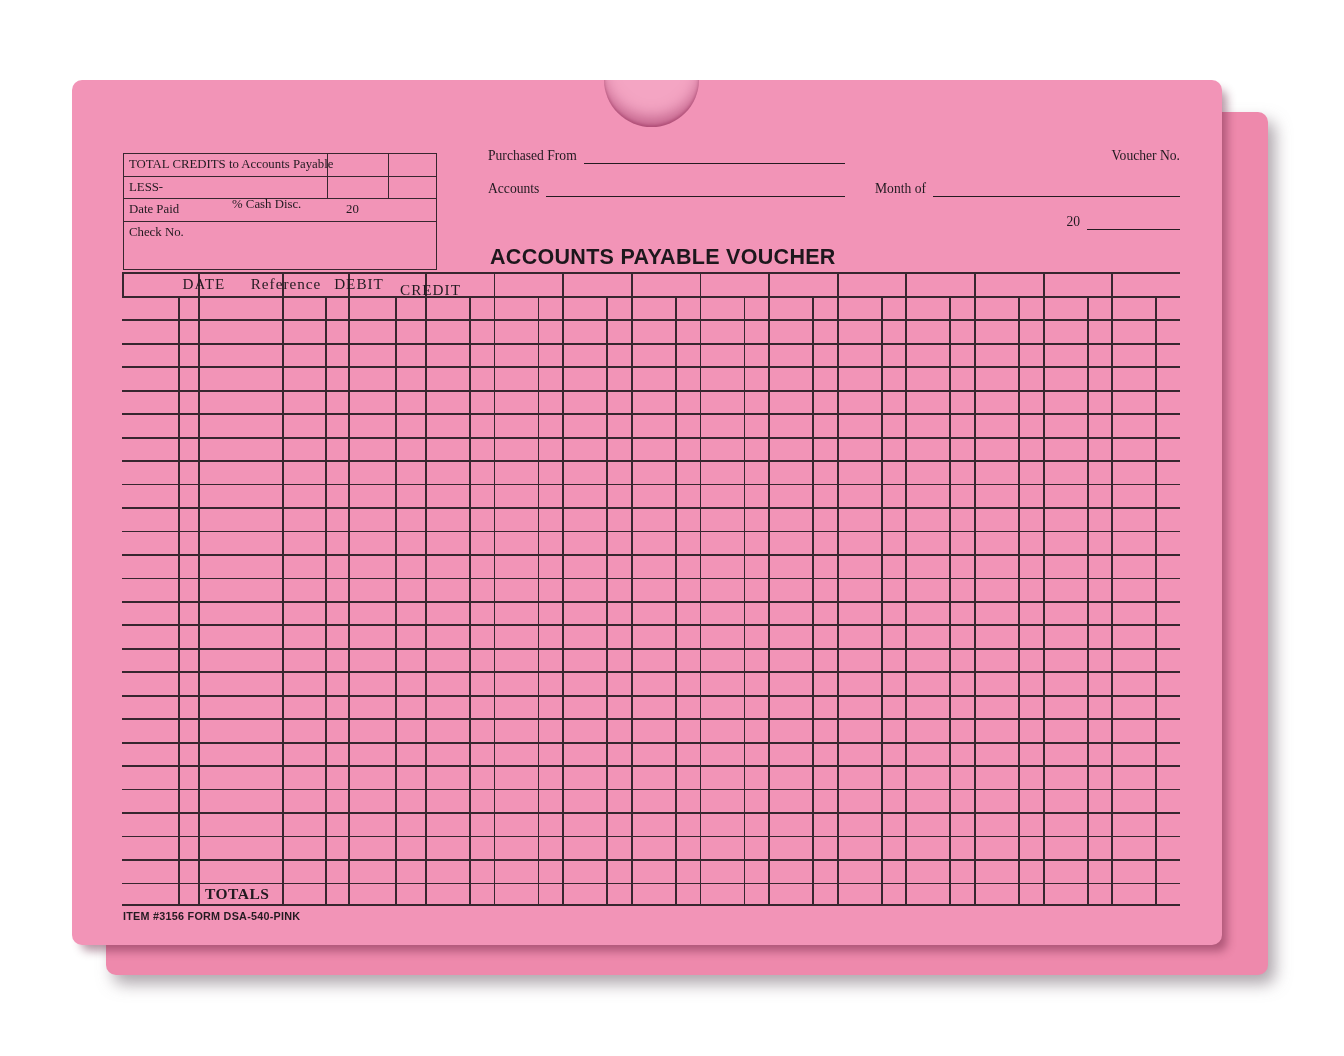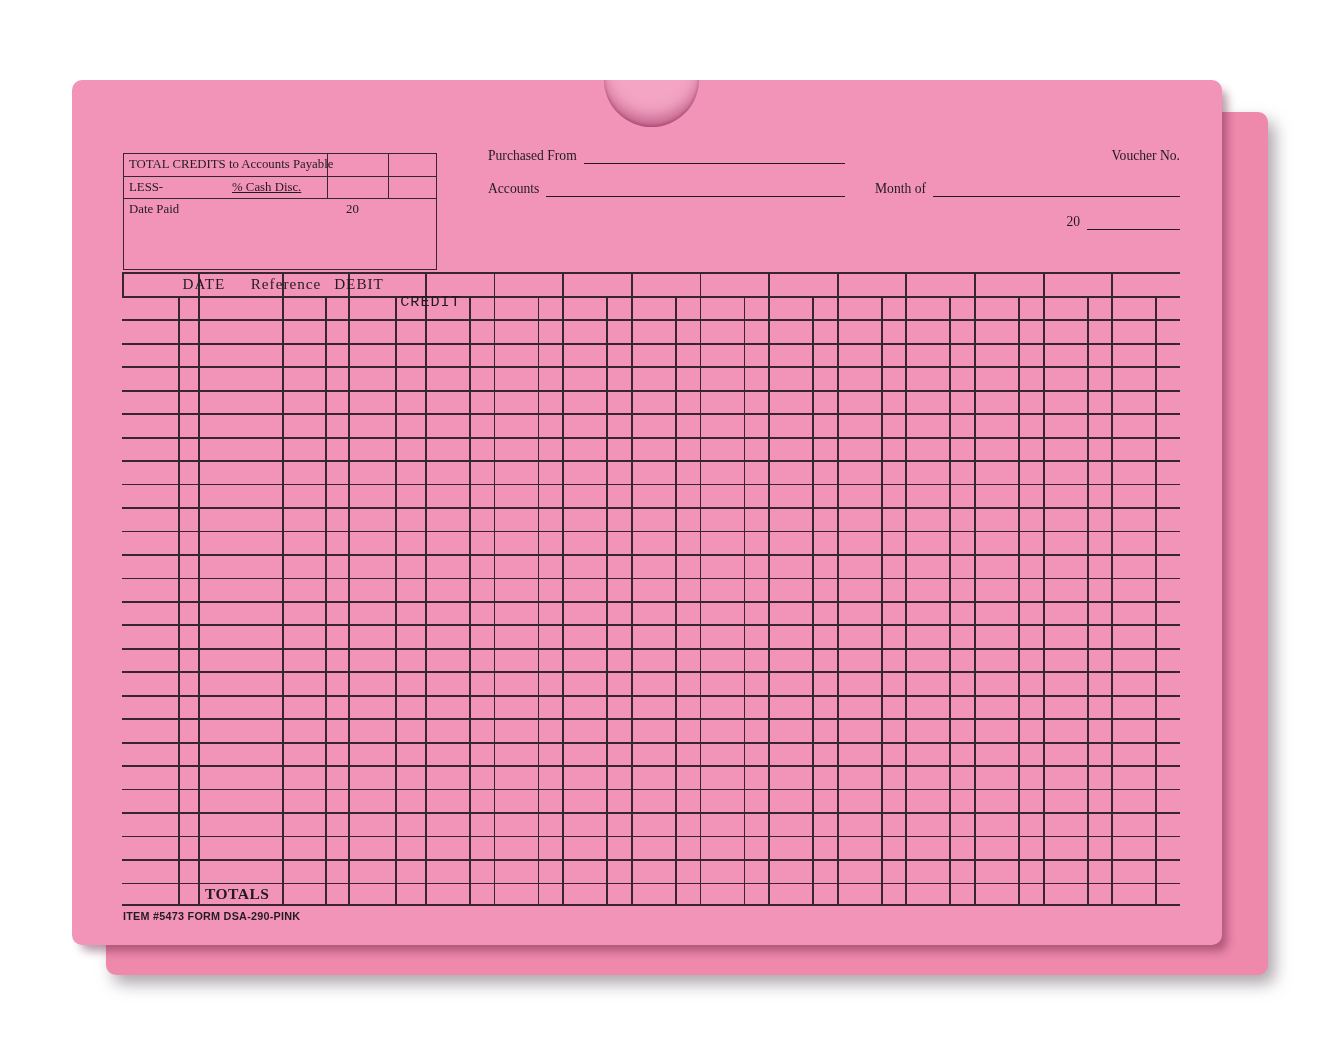--- a/index.html
+++ b/index.html
@@ -30,21 +30,21 @@
     position:absolute;left:51px;top:73px;width:314px;height:117px;
     border:1.8px solid var(--line-dark,#38262f);box-sizing:border-box;
     color:var(--text-dark,#211a20);font-size:12.8px;
   }
   .srow{display:flex;box-sizing:border-box;border-bottom:1.8px solid var(--line-dark,#38262f);height:22.7px;position:relative;align-items:stretch;}
   .srow:last-child{border-bottom:none;}
   .scell-label{width:204px;border-right:1.8px solid var(--line-dark,#38262f);padding:3px 0 0 5px;box-sizing:border-box;position:relative;white-space:nowrap;}
   .scell-a{width:61px;border-right:1.8px solid var(--line-dark,#38262f);box-sizing:border-box;}
   .scell-b{flex:1;}
   .sfull{flex:1;padding:3px 0 0 5px;position:relative;white-space:nowrap;}
-  .cashdisc{position:absolute;left:108px;top:3px;text-decoration:underline;}
+  .cashdisc{position:absolute;left:108px;top:20px;}
   .yr20{position:absolute;left:222px;top:3px;}
   
   .fieldrow{position:absolute;display:flex;align-items:flex-end;color:var(--text-dark,#211a20);font-size:13.6px;white-space:nowrap;}
   .blank{border-bottom:1.4px solid #241b21;flex:1;margin-left:7px;height:15px;}
   .blank-fixed{border-bottom:1.4px solid #241b21;width:93px;margin-left:7px;height:15px;}
   .title{
     position:absolute;left:418px;top:165px;margin:0;
     font-family:"Liberation Sans", sans-serif;font-weight:700;font-size:21.5px;
     letter-spacing:.3px;color:#1d171c;
   }
@@ -88,20 +88,23 @@
       </div>
       <div class="scell-a"></div>
       <div class="scell-b"></div>
     </div>
     <div class="srow">
       <div class="sfull">
         <span>Date Paid</span>
         <span class="yr20">20</span>
       </div>
     </div>
+    <div class="srow">
+      <div class="sfull">Check No.</div>
+    </div>
   </div>
 
   <div class="fieldrow" style="left:416px;top:68px;width:357px;">
     <span>Purchased From</span>
     <span class="blank"></span>
   </div>
   <div class="fieldrow" style="left:803px;top:68px;width:305px;flex-direction:column;">
     <span>Voucher No.</span>
     <span class="blank"></span>
   </div>
@@ -111,20 +114,21 @@
   </div>
   <div class="fieldrow" style="left:803px;top:101px;width:305px;">
     <span>Month of</span>
     <span class="blank"></span>
   </div>
   <div class="fieldrow" style="left:803px;top:134px;width:305px;justify-content:flex-end;">
     <span>20</span>
     <span class="blank-fixed"></span>
   </div>
 
+  <h1 class="title">ACCOUNTS PAYABLE VOUCHER</h1>
 
   <div id="ledger">
       <div class="hl" style="left: 0px; top: 0px; width: 1058px;"></div>
       <div class="hl" style="left: 0px; top: 24px; width: 1058px;"></div>
       <div class="hl" style="left: 0px; top: 47.4615px; width: 1058px;"></div>
       <div class="hl" style="left: 0px; top: 70.9231px; width: 1058px;"></div>
       <div class="hl" style="left: 0px; top: 94.3846px; width: 1058px;"></div>
       <div class="hl" style="left: 0px; top: 117.846px; width: 1058px;"></div>
       <div class="hl" style="left: 0px; top: 141.308px; width: 1058px;"></div>
       <div class="hl" style="left: 0px; top: 164.769px; width: 1058px;"></div>
@@ -187,18 +191,18 @@
       <div class="vl" style="left: 621.545px; top: 24px; height: 610px;"></div>
       <div class="vl" style="left: 690.182px; top: 24px; height: 610px;"></div>
       <div class="vl" style="left: 758.818px; top: 24px; height: 610px;"></div>
       <div class="vl" style="left: 827.455px; top: 24px; height: 610px;"></div>
       <div class="vl" style="left: 896.091px; top: 24px; height: 610px;"></div>
       <div class="vl" style="left: 964.727px; top: 24px; height: 610px;"></div>
       <div class="vl" style="left: 1033.36px; top: 24px; height: 610px;"></div>
       <div class="hcell" style="left: 0px; top: 0px; width: 76px; height: 24px;">DATE</div>
       <div class="hcell" style="left: 76px; top: 0px; width: 88px; height: 24px;">Reference</div>
       <div class="hcell" style="left: 160px; top: 0px; width: 66px; height: 24px;">DEBIT</div>
-      <div class="hcell" style="left: 226px; top: 12px; width: 77px; height: 36px; font-family: Liberation Mono, monospace;">CREDIT</div>
+      <div class="hcell" style="left: 226px; top: 0px; width: 77px; height: 36px;">CREDIT</div>
       <div class="tcell" style="left: 76px; top: 610.538px; width: 84px; height: 23.4615px;">TOTALS</div>
     </div>
 
-  <div class="footer">ITEM #5473  FORM DSA-290-PINK</div>
+  <div class="footer">ITEM #3156  FORM DSA-540-PINK</div>
 </div>
 
 </body></html>

